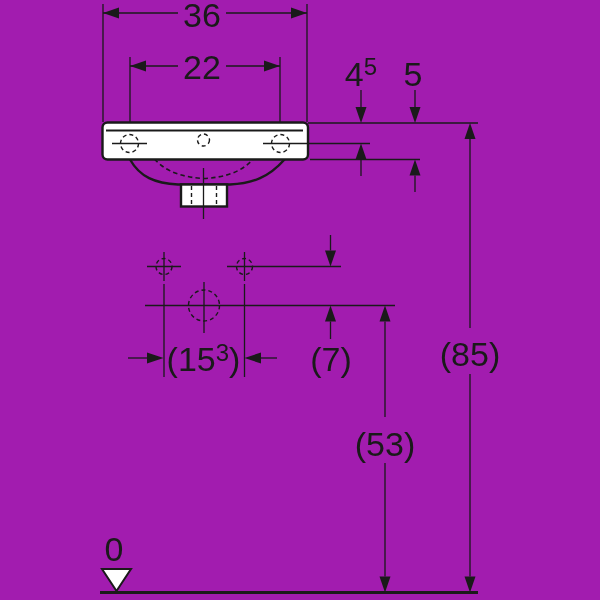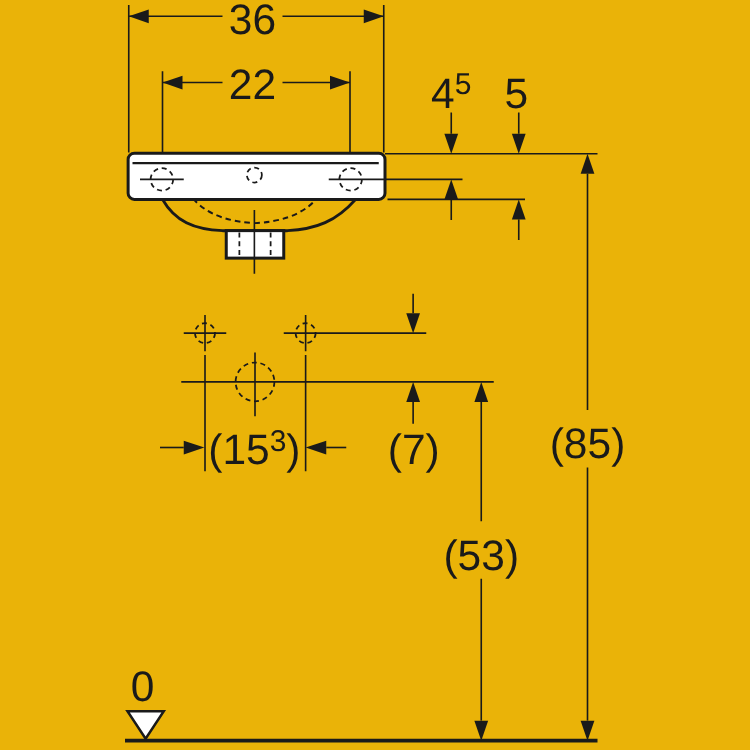--- a/index.html
+++ b/index.html
@@ -1,16 +1,16 @@
 <!DOCTYPE html>
 <html><head>
 <meta charset="utf-8">
 <style>
   html,body{margin:0;padding:0;background:#ffffff;}
-  .stage{width:600px;height:600px;position:relative;background:#eab308;overflow:hidden;}
+  .stage{width:600px;height:600px;position:relative;background:#a21caf;overflow:hidden;}
   svg{display:block;}
   .obj{stroke:#1a1a1a;stroke-width:2.4;fill:none;stroke-linecap:round;}
   .objfill{stroke:#1a1a1a;stroke-width:2.4;fill:#ffffff;}
   .med{stroke:#1a1a1a;stroke-width:1.8;fill:none;}
   .thin{stroke:#1a1a1a;stroke-width:1.3;fill:none;}
   .dash{stroke:#1a1a1a;stroke-width:1.6;fill:none;stroke-dasharray:4.5 3.2;}
   .dashthin{stroke:#1a1a1a;stroke-width:1.4;fill:none;stroke-dasharray:4 3;}
   .arrow{fill:#1a1a1a;stroke:none;}
   .floor{stroke:#1a1a1a;stroke-width:3;fill:none;}
   .txt{font-family:"Liberation Sans","DejaVu Sans",sans-serif;font-size:34px;fill:#1a1a1a;}

